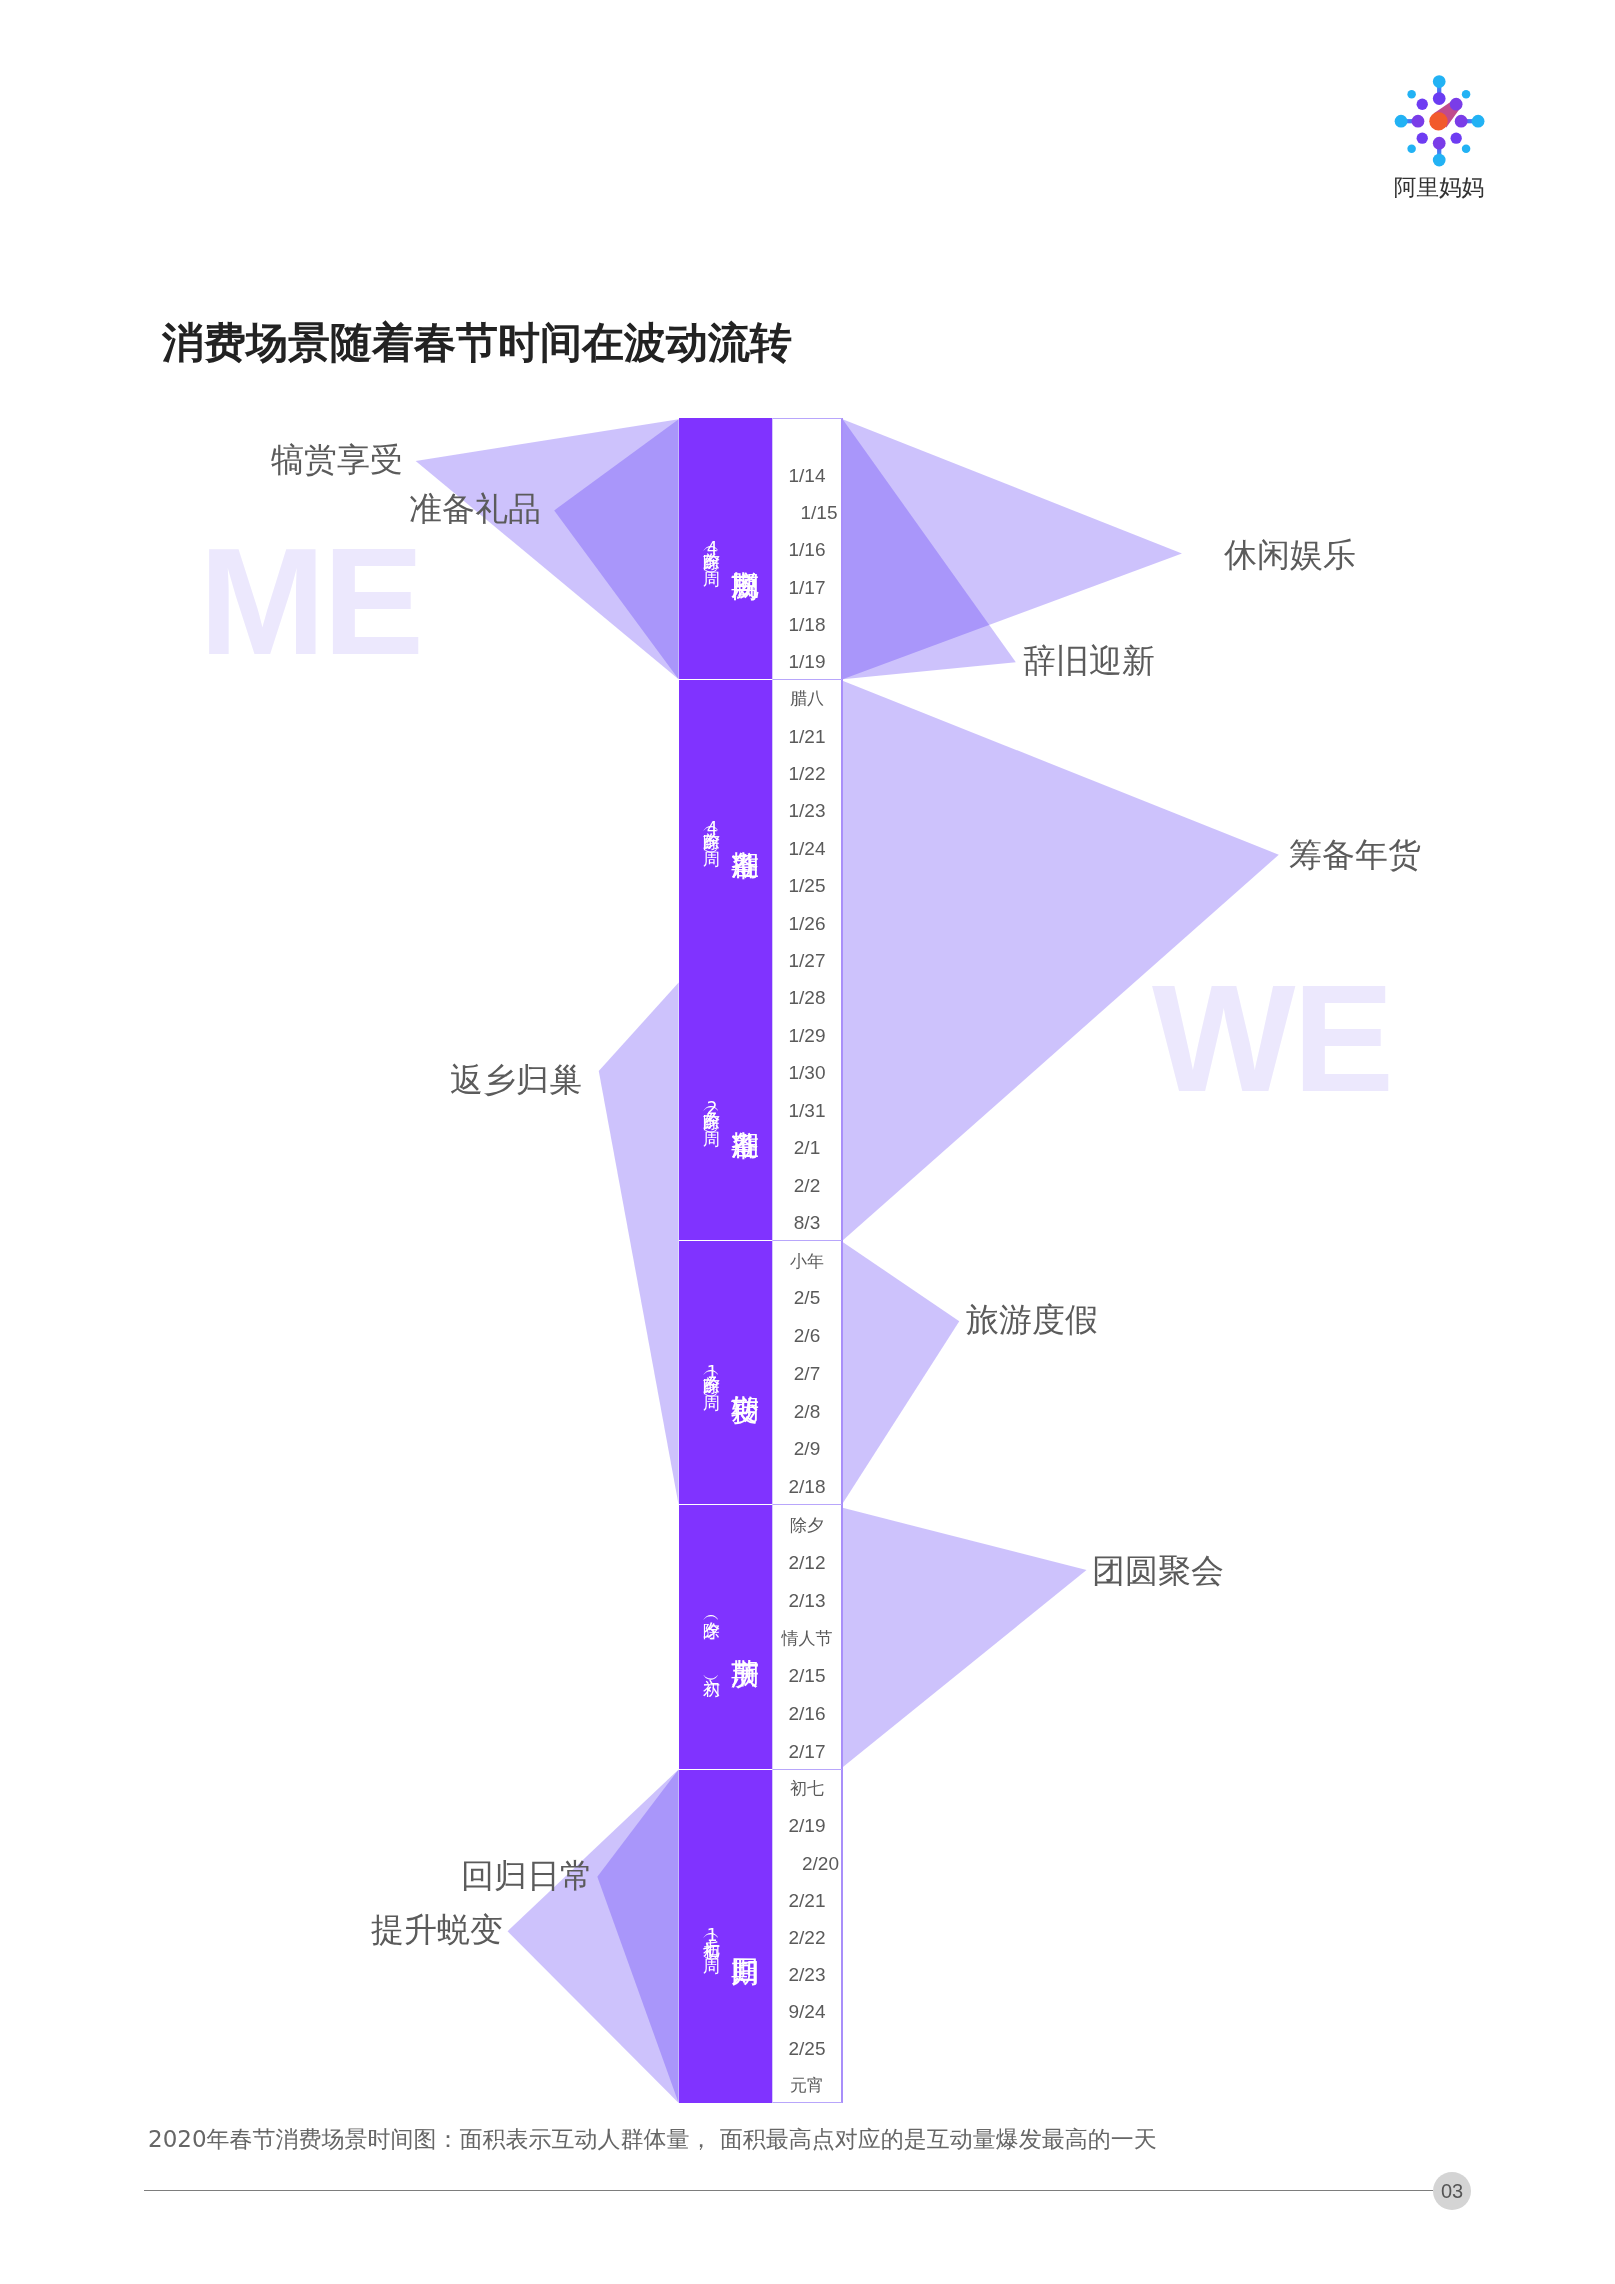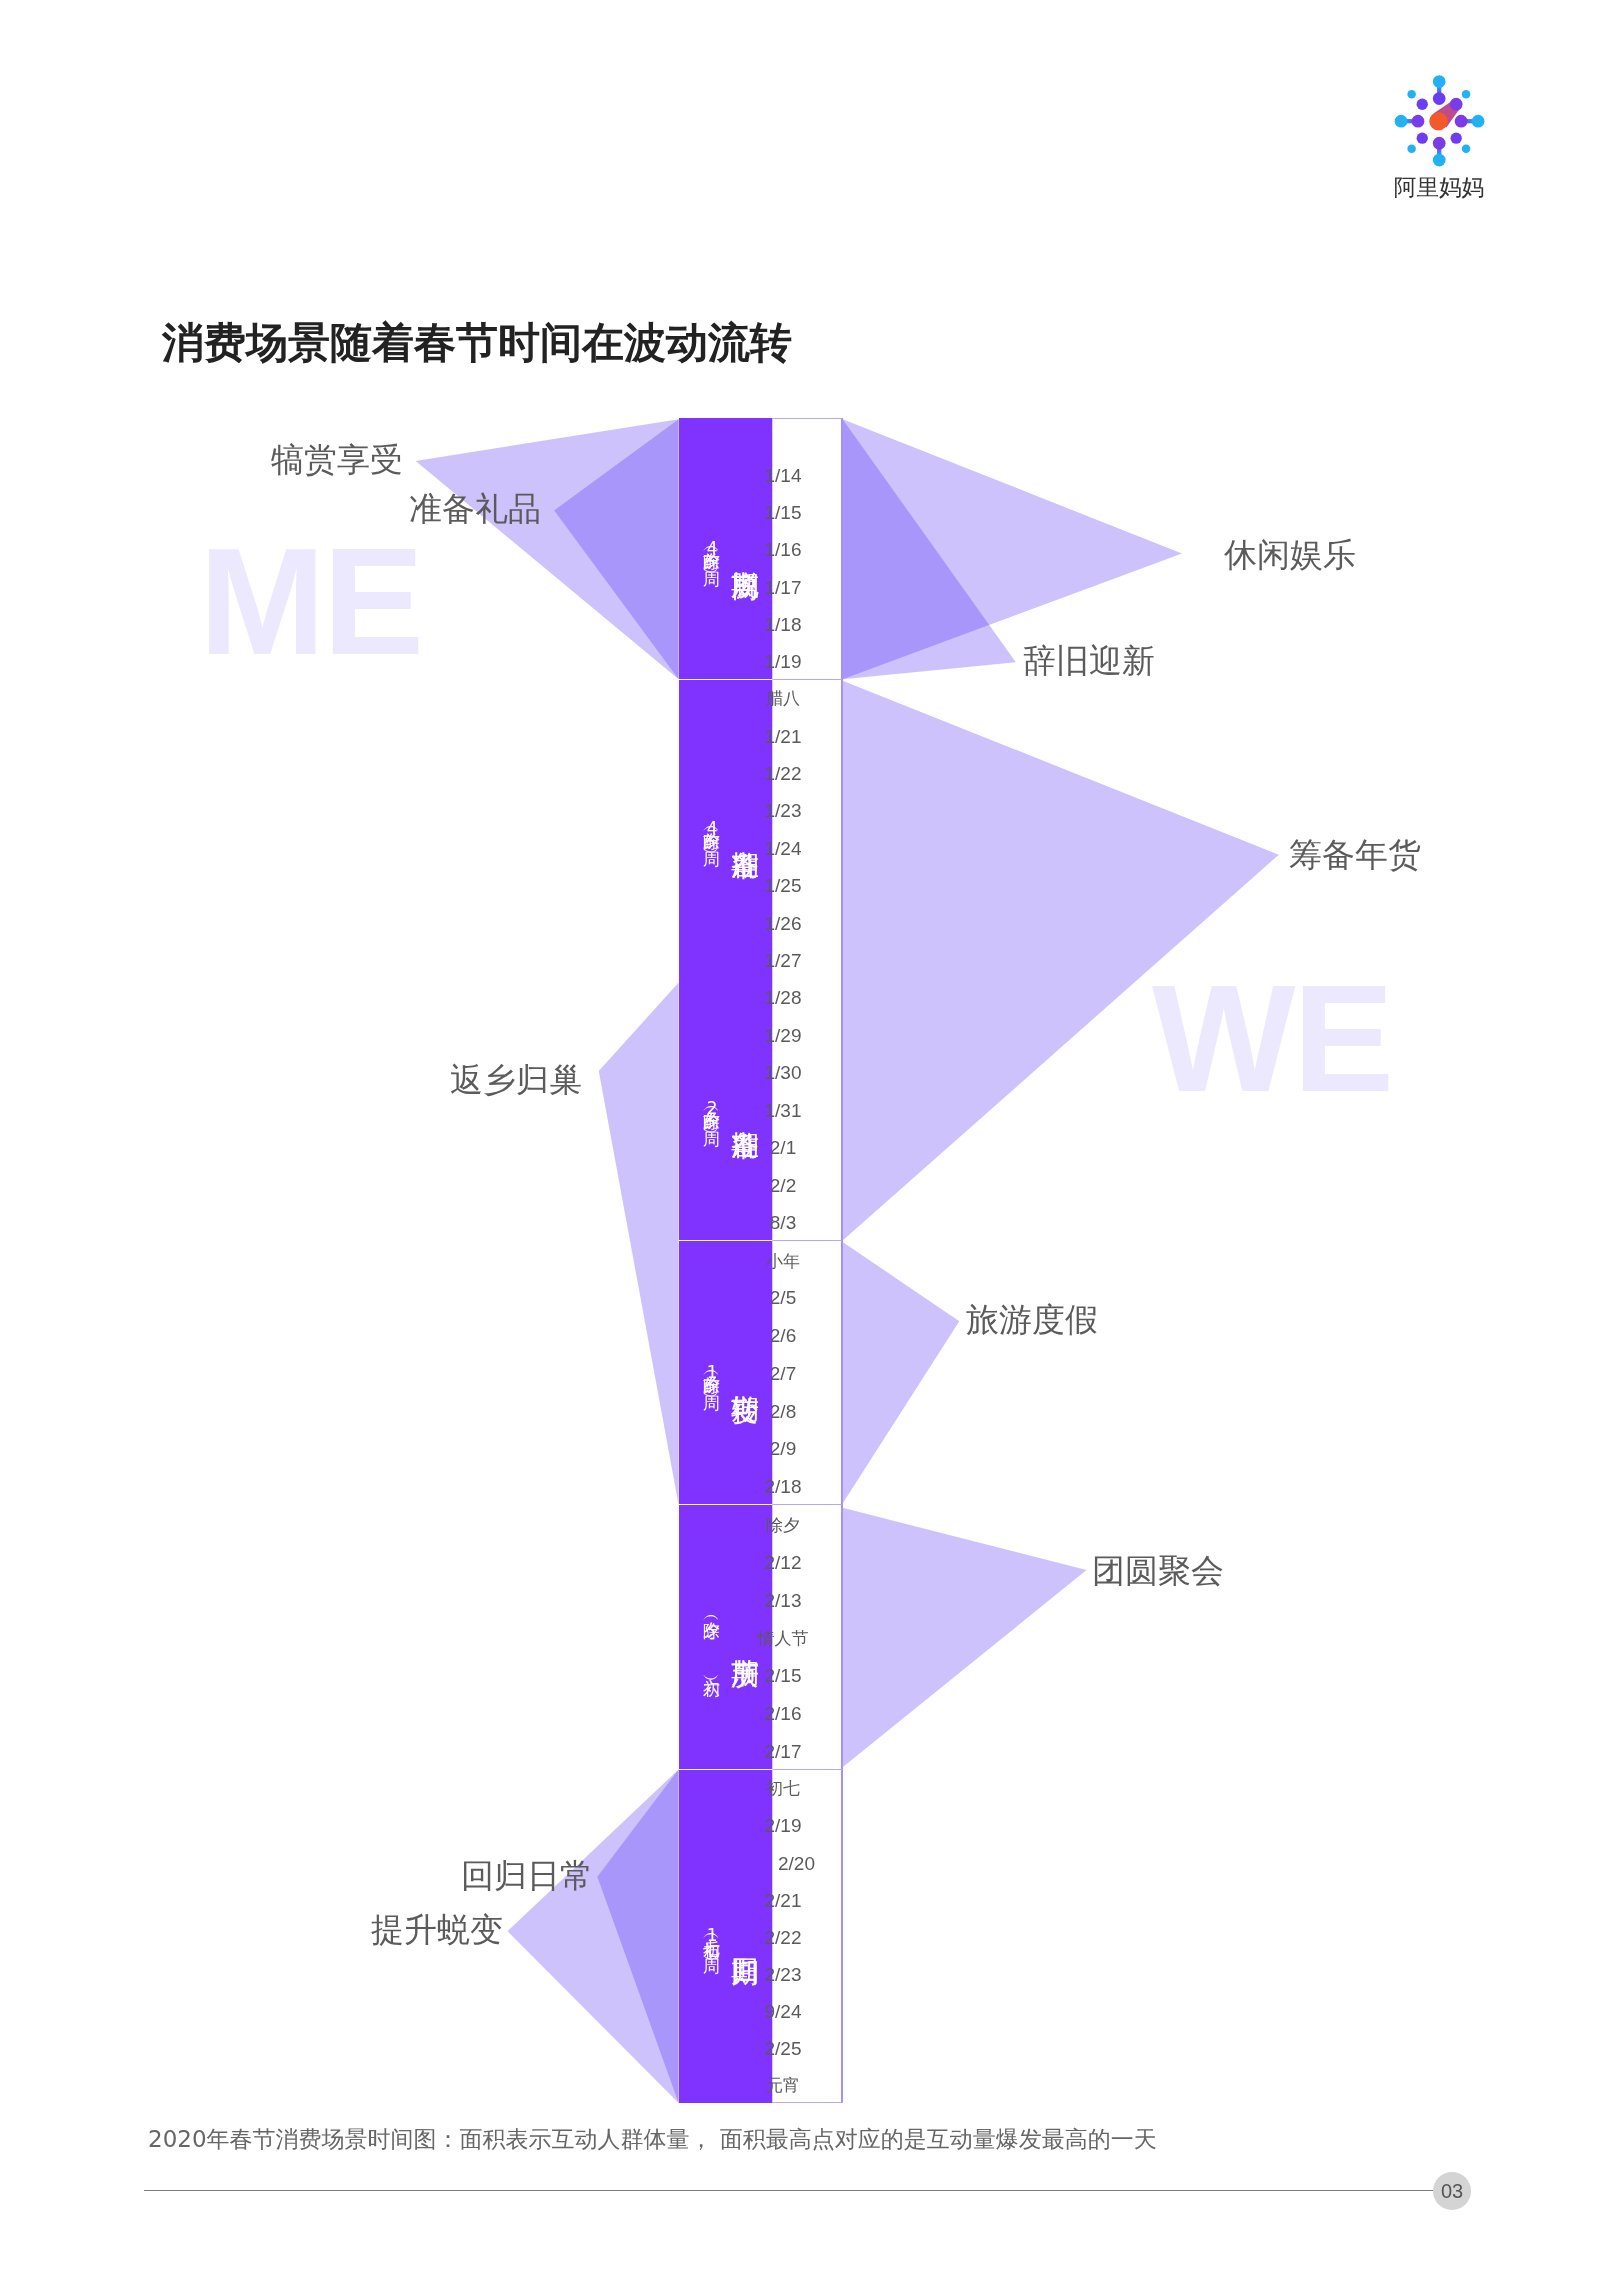--- a/index.html
+++ b/index.html
@@ -77,21 +77,21 @@
     font-size: 28px; line-height: 30px;
     white-space: nowrap;
   }
   .phase-sep {
     position: absolute; left: 679px; width: 93px; height: 1.4px; background: #ffffff;
   }
   .date-sep {
     position: absolute; left: 773px; width: 69px; height: 1.4px; background: #b8a6fb;
   }
   .date-row {
-    position: absolute; left: 749px; width: 68px;
+    position: absolute; left: 773px; width: 68px;
     box-sizing: border-box; padding-top: 2.8px;
     display: flex; align-items: center; justify-content: center;
     font-family: "Liberation Sans", sans-serif;
     font-size: 19px; color: #5a5a5a; white-space: nowrap;
   }
   .date-row.cjk { font-family: "DejaVu Sans", sans-serif; font-size: 17px; }
 
   
   #label-layer { position: absolute; left: 0; top: 0; width: 0; height: 0; z-index: 6; }
   .scene-label {
@@ -221,21 +221,21 @@
       <div class="phase-sep" style="top: 1504px;"></div>
       <div class="phase-label" style="top: 1769px; height: 334px;">
         <span class="phase-sub">（初七后1周）</span>
         <span class="phase-main">回归期</span>
       </div>
       <div class="phase-sep" style="top: 1769px;"></div>
     </div>
   <div id="date-layer">
       <div class="date-row cjk" style="top: 418px; height: 37px;"></div>
       <div class="date-row" style="top: 456px; height: 37px;">1/14</div>
-      <div class="date-row" style="top: 493px; height: 37px;">1/15</div>
+      <div class="date-row" style="top: 493px; height: 37px; margin-left: 12px;">1/15</div>
       <div class="date-row" style="top: 530px; height: 37px;">1/16</div>
       <div class="date-row" style="top: 568px; height: 37px;">1/17</div>
       <div class="date-row" style="top: 605px; height: 37px;">1/18</div>
       <div class="date-row" style="top: 642px; height: 37px;">1/19</div>
       <div class="date-sep" style="top: 679px;"></div>
       <div class="date-row cjk" style="top: 679px; height: 37px;">腊八</div>
       <div class="date-row" style="top: 717px; height: 37px;">1/21</div>
       <div class="date-row" style="top: 754px; height: 37px;">1/22</div>
       <div class="date-row" style="top: 791px; height: 37px;">1/23</div>
       <div class="date-row" style="top: 829px; height: 37px;">1/24</div>

